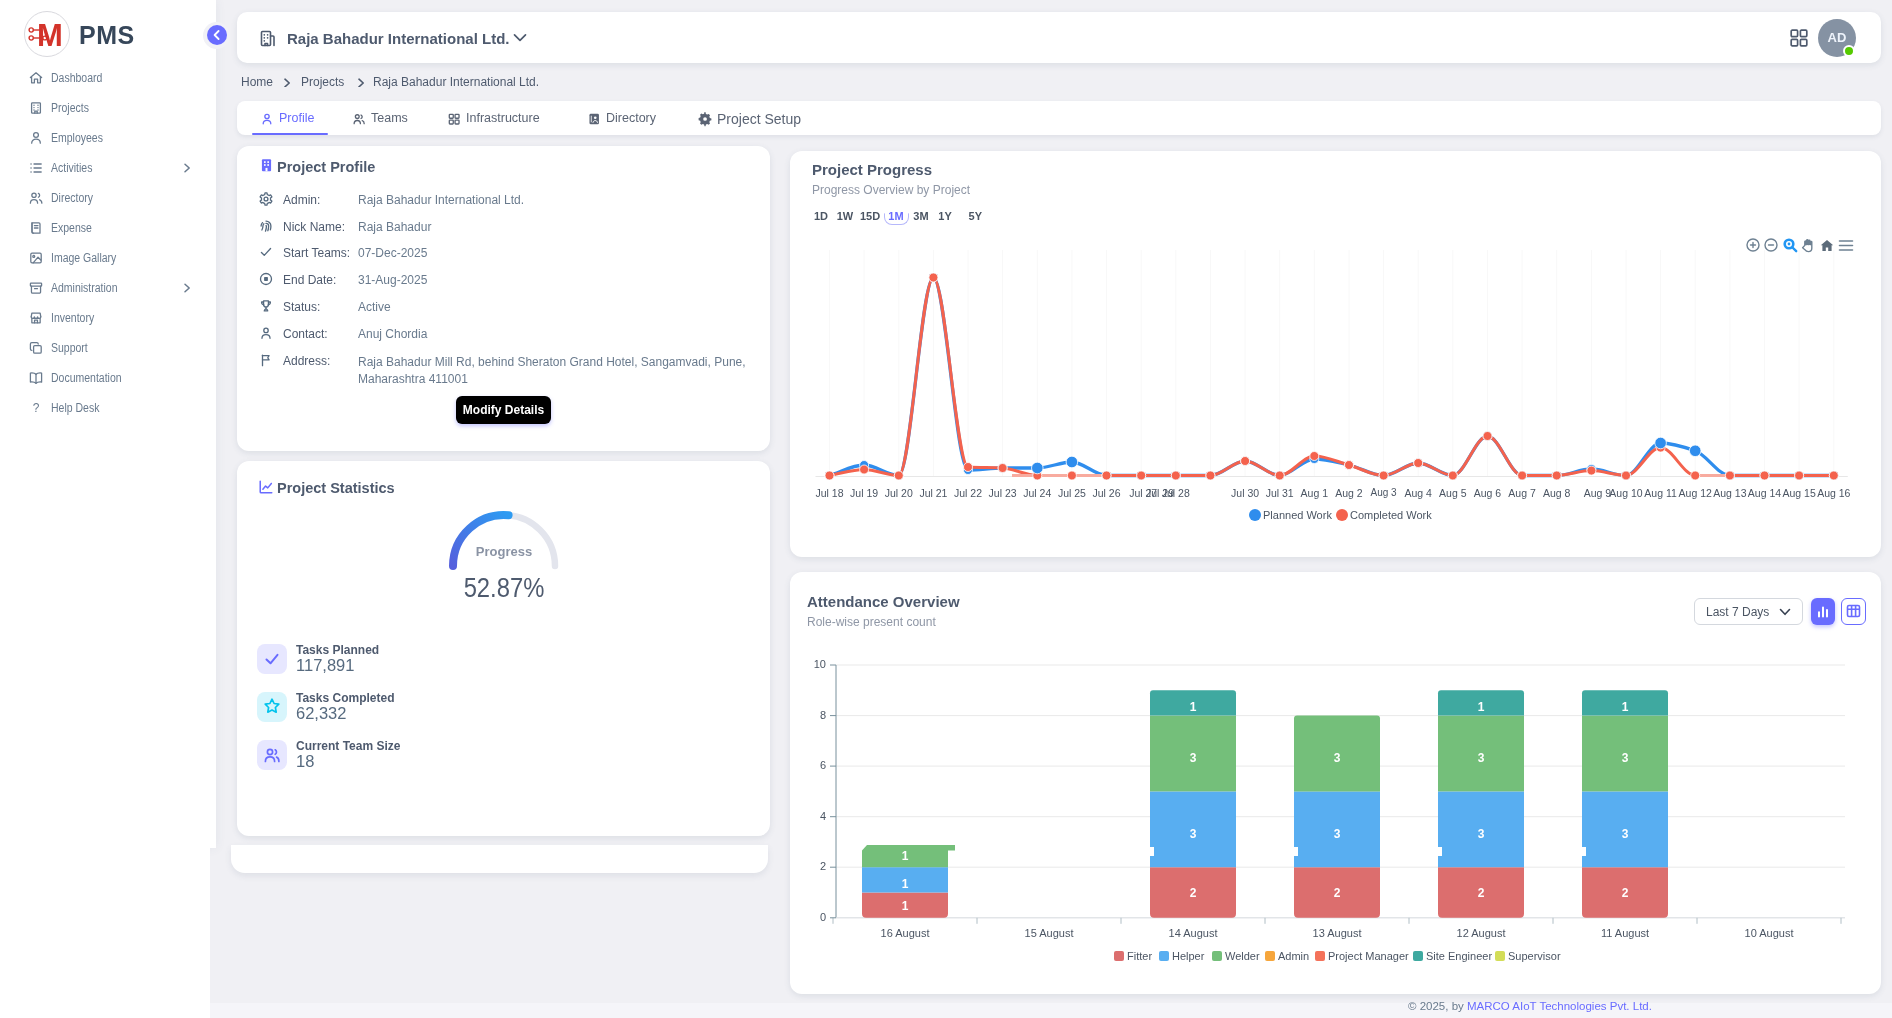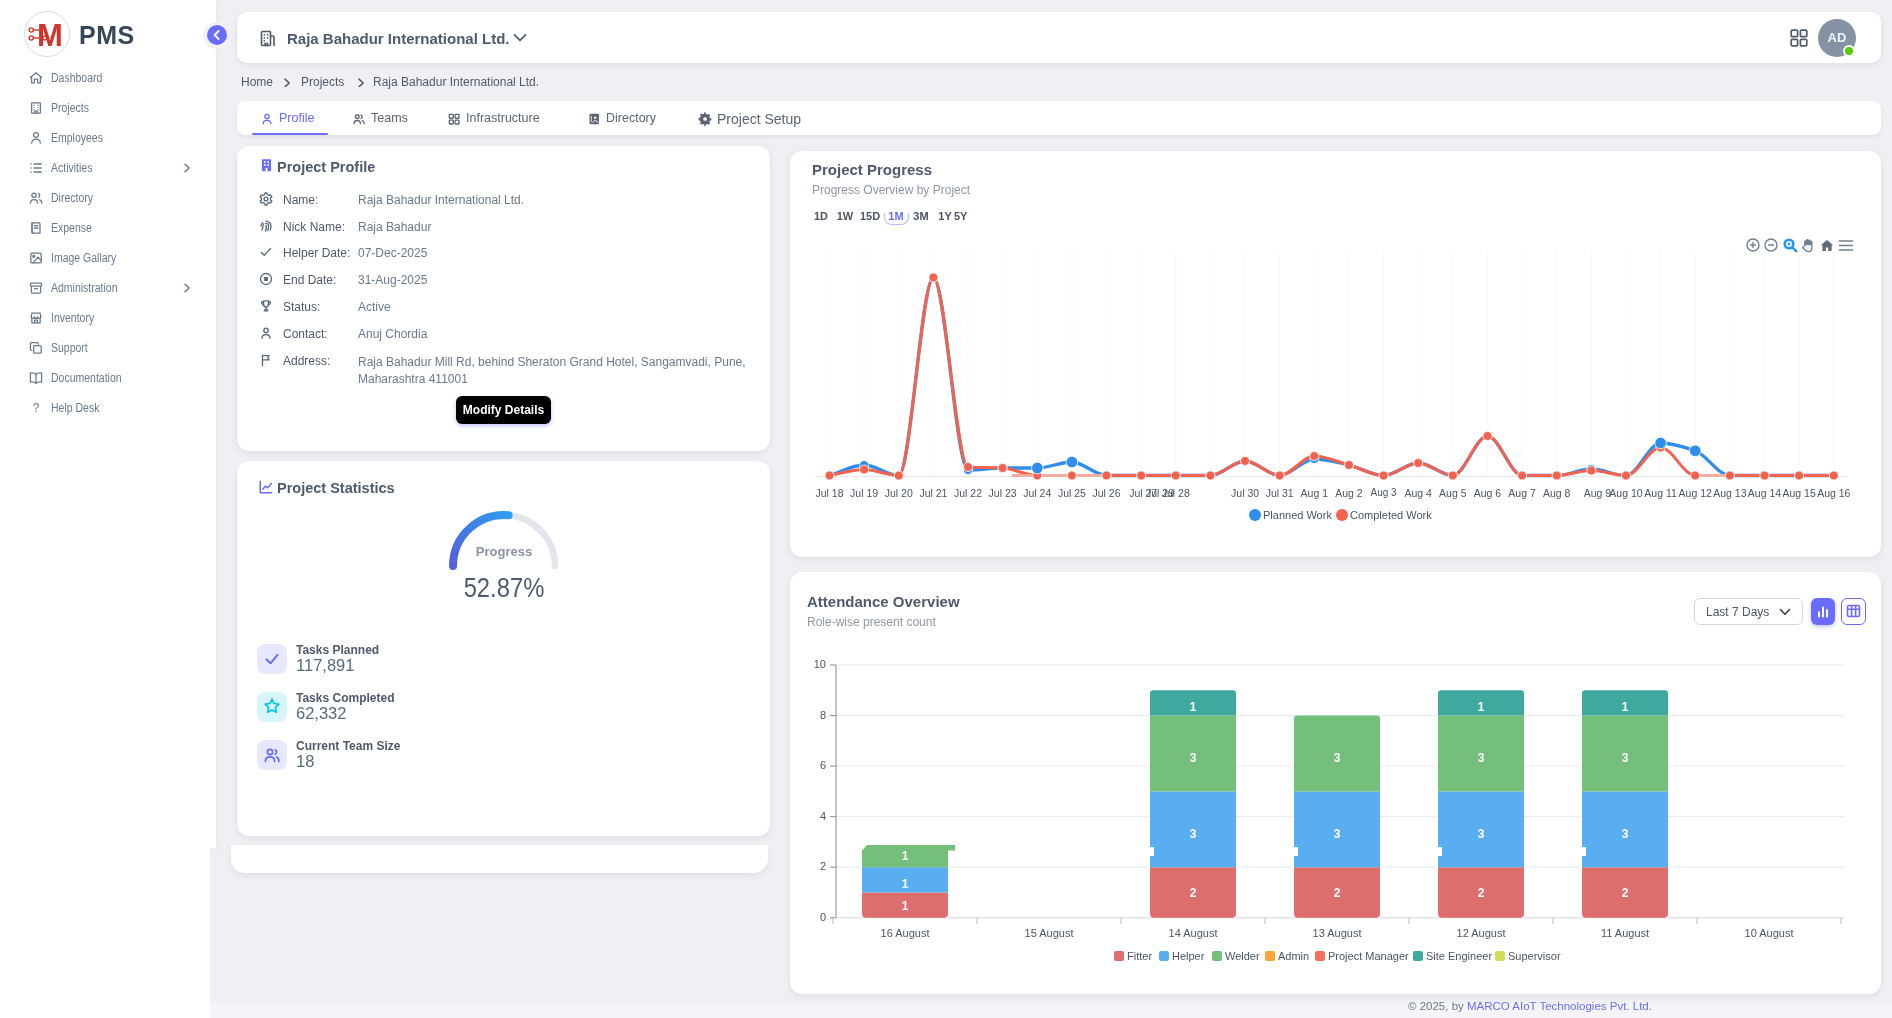--- a/index.html
+++ b/index.html
@@ -168,35 +168,35 @@
     <rect x="10" y="4.5" width="2" height="2" fill="#fff"></rect>
     <rect x="6" y="8" width="2" height="2" fill="#fff"></rect>
     <rect x="10" y="8" width="2" height="2" fill="#fff"></rect>
     <rect x="7.8" y="12.5" width="2.4" height="4" fill="#fff"></rect>
   </svg>
 <div class="abs" style="left:277px;top:159px;font-size:14.5px;font-weight:600;color:#4e5a6e">Project Profile</div>
 <svg style="position:absolute;left:259px;top:192px" width="14" height="14" viewBox="0 0 16 16" fill="none">
     <circle cx="8" cy="8" r="2.2" stroke="#566a7f" stroke-width="1.5" stroke-linecap="round" stroke-linejoin="round"></circle>
     <path d="M13.2 8c0-.4 0-.8-.1-1.2l1.6-1.2-1.3-2.2-1.9.7c-.6-.5-1.3-.9-2-1.1L9.1 1H6.9l-.4 2c-.7.2-1.4.6-2 1.1l-1.9-.7-1.3 2.2 1.6 1.2a5.3 5.3 0 0 0 0 2.4L1.3 10.4l1.3 2.2 1.9-.7c.6.5 1.3.9 2 1.1l.4 2h2.2l.4-2c.7-.2 1.4-.6 2-1.1l1.9.7 1.3-2.2-1.6-1.2c.1-.4.1-.8.1-1.2Z" stroke="#566a7f" stroke-width="1.5" stroke-linecap="round" stroke-linejoin="round"></path>
   </svg>
-<div class="abs" style="left:283px;top:193px;font-size:12px;color:#4e5a6e">Name:</div>
+<div class="abs" style="left:283px;top:193px;font-size:12px;color:#4e5a6e">Admin:</div>
 <div class="abs" style="left:358px;top:193px;font-size:12px;color:#697a8d">Raja Bahadur International Ltd.</div>
 <svg style="position:absolute;left:259px;top:218.7px" width="14" height="14" viewBox="0 0 16 16" fill="none">
     <path d="M8 2.4a5.6 5.6 0 0 1 5.6 5.6c0 1.5-.2 3-.6 4.4" stroke="#566a7f" stroke-width="1.5" stroke-linecap="round" stroke-linejoin="round"></path>
     <path d="M8 5a3 3 0 0 1 3 3c0 1.9-.3 3.7-.9 5.4" stroke="#566a7f" stroke-width="1.5" stroke-linecap="round" stroke-linejoin="round"></path>
     <path d="M8 7.6a.5.5 0 0 1 .5.5c0 2-.4 4-1.1 5.8" stroke="#566a7f" stroke-width="1.5" stroke-linecap="round" stroke-linejoin="round"></path>
     <path d="M2.4 8A5.6 5.6 0 0 1 4 4.1" stroke="#566a7f" stroke-width="1.5" stroke-linecap="round" stroke-linejoin="round"></path>
     <path d="M3.3 12.6c.8-1.4 1.2-2.9 1.2-4.6 0-1 .4-1.9 1.1-2.5" stroke="#566a7f" stroke-width="1.5" stroke-linecap="round" stroke-linejoin="round"></path>
   </svg>
 <div class="abs" style="left:283px;top:219.7px;font-size:12px;color:#4e5a6e">Nick Name:</div>
 <div class="abs" style="left:358px;top:219.7px;font-size:12px;color:#697a8d">Raja Bahadur</div>
 <svg style="position:absolute;left:259px;top:245.39999999999998px" width="14" height="14" viewBox="0 0 16 16" fill="none">
     <path d="M2.8 8.6 6 11.8 13.2 4" stroke="#566a7f" stroke-width="1.5" stroke-linecap="round" stroke-linejoin="round"></path>
   </svg>
-<div class="abs" style="left:283px;top:246.39999999999998px;font-size:12px;color:#4e5a6e">Helper Date:</div>
+<div class="abs" style="left:283px;top:246.39999999999998px;font-size:12px;color:#4e5a6e">Start Teams:</div>
 <div class="abs" style="left:358px;top:246.39999999999998px;font-size:12px;color:#697a8d">07-Dec-2025</div>
 <svg style="position:absolute;left:259px;top:272.09999999999997px" width="14" height="14" viewBox="0 0 16 16" fill="none">
     <circle cx="8" cy="8" r="6.3" stroke="#566a7f" stroke-width="1.5" stroke-linecap="round" stroke-linejoin="round"></circle>
     <rect x="5.8" y="5.8" width="4.4" height="4.4" rx="0.8" fill="#566a7f"></rect>
   </svg>
 <div class="abs" style="left:283px;top:273.09999999999997px;font-size:12px;color:#4e5a6e">End Date:</div>
 <div class="abs" style="left:358px;top:273.09999999999997px;font-size:12px;color:#697a8d">31-Aug-2025</div>
 <svg style="position:absolute;left:259px;top:298.79999999999995px" width="14" height="14" viewBox="0 0 16 16" fill="none">
     <path d="M5.2 2.2h5.6v4.2a2.8 2.8 0 0 1-5.6 0V2.2Z" stroke="#566a7f" stroke-width="1.5" stroke-linecap="round" stroke-linejoin="round"></path>
     <path d="M5.2 3.4H3a2.7 2.7 0 0 0 2.4 3.2M10.8 3.4H13a2.7 2.7 0 0 1-2.4 3.2" stroke="#566a7f" stroke-width="1.5" stroke-linecap="round" stroke-linejoin="round"></path>
@@ -260,21 +260,21 @@
 <div class="abs" style="left:231px;top:845px;width:537px;height:28px;background:#fff;border-radius:0 0 14px 14px;box-shadow:0 3px 6px rgba(67,89,113,.10)"></div>
 <div class="card" style="left:790px;top:151px;width:1091px;height:406px;border-radius:12px"></div>
 <div class="abs" style="left:812px;top:161px;font-size:15px;font-weight:600;color:#4e5a6e">Project Progress</div>
 <div class="abs" style="left:812px;top:183px;font-size:12px;color:#8f97a6">Progress Overview by Project</div>
 <div class="abs" style="left:807px;top:210px;width:28px;text-align:center;font-size:11px;font-weight:bold;color:#4b5563">1D</div>
 <div class="abs" style="left:831px;top:210px;width:28px;text-align:center;font-size:11px;font-weight:bold;color:#4b5563">1W</div>
 <div class="abs" style="left:856px;top:210px;width:28px;text-align:center;font-size:11px;font-weight:bold;color:#4b5563">15D</div>
 <div class="abs" style="left:882px;top:210px;width:28px;text-align:center;font-size:11px;font-weight:bold;color:#696cff">1M</div>
 <div class="abs" style="left:907px;top:210px;width:28px;text-align:center;font-size:11px;font-weight:bold;color:#4b5563">3M</div>
 <div class="abs" style="left:931px;top:210px;width:28px;text-align:center;font-size:11px;font-weight:bold;color:#4b5563">1Y</div>
-<div class="abs" style="left:954px;top:210px;width:28px;text-align:left;font-size:11px;font-weight:bold;color:#4b5563">5Y</div>
+<div class="abs" style="left:954px;top:210px;width:28px;text-align:right;font-size:11px;font-weight:bold;color:#4b5563">5Y</div>
 <div class="abs" style="left:884px;top:213px;width:25px;height:12px;border:1.2px solid #b6b8fb;border-top-color:transparent;border-radius:0 0 8px 8px"></div>
 <svg style="position:absolute;left:1746px;top:238px" width="108" height="16" viewBox="0 0 108 16" fill="none">
     <g transform="translate(0,0)">
       <circle cx="7" cy="7" r="6" stroke="#6E8192" stroke-width="1.4" stroke-linecap="round"></circle>
       <path d="M7 4.5v5M4.5 7h5" stroke="#6E8192" stroke-width="1.4" stroke-linecap="round"></path>
     </g>
     <g transform="translate(18,0)">
       <circle cx="7" cy="7" r="6" stroke="#6E8192" stroke-width="1.4" stroke-linecap="round"></circle>
       <path d="M4.5 7h5" stroke="#6E8192" stroke-width="1.4" stroke-linecap="round"></path>
     </g>

